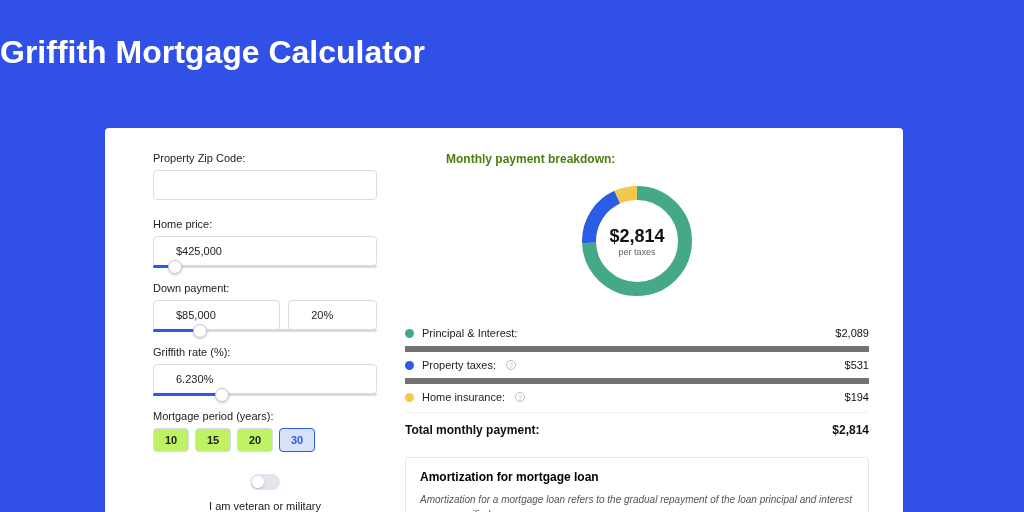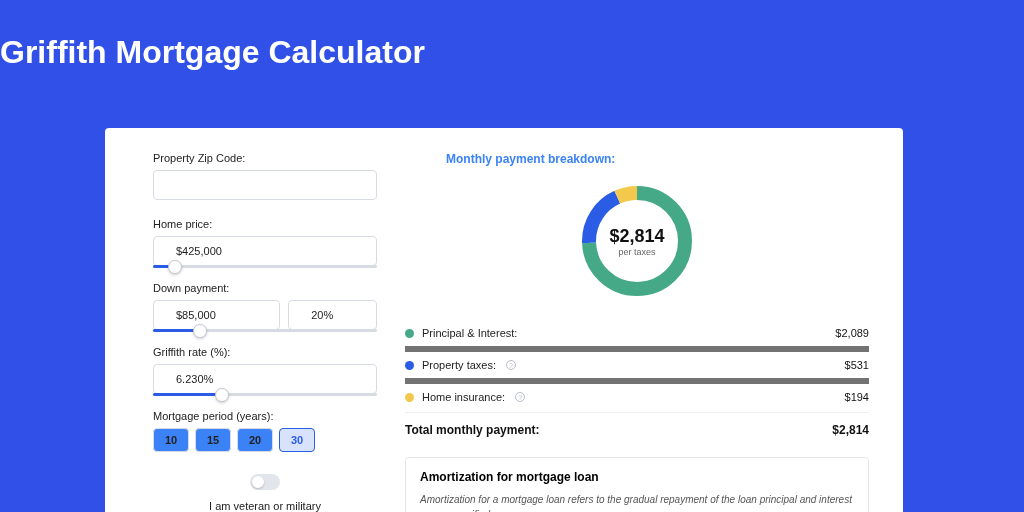--- a/index.html
+++ b/index.html
@@ -65,36 +65,36 @@
     width: 14px; height: 14px; border-radius: 50%;
     background: #fff; border: 1px solid #c3c8d4;
     box-shadow: 0 1px 3px rgba(0,0,0,0.2);
   }
   .row2 { display:flex; gap:8px; }
   .row2 .text-input:first-child { flex: 1.9; }
   .row2 .text-input:last-child { flex: 1; }
   .period-row { display:flex; gap:6px; margin-top:4px; margin-bottom: 22px;}
   .period-btn {
     width: 36px; height: 24px; border:1px solid #d7dbe3; border-radius:4px;
-    background:#3b82f6; font-size:11px; color:#222; font-weight:600;
+    background:#bef264; font-size:11px; color:#222; font-weight:600;
     display:flex; align-items:center; justify-content:center;
   }
   .period-btn.selected { background:#d9e2fb; border-color:#2a5ce6; color:#2a5ce6; }
   .toggle-row { display:flex; align-items:center; gap:10px;flex-direction:column; }
   .toggle {
     width: 30px; height: 16px; background:#e2e5ec; border-radius:10px; position:relative;
   }
   .toggle-knob {
     width:12px; height:12px; background:#fff; border-radius:50%;
     position:absolute; left:2px; top:2px; box-shadow:0 1px 2px rgba(0,0,0,0.2);
   }
   .toggle-label { font-size:11px; color:#222; }
 
   .section-title {
-    font-size: 12px; font-weight:700; color:#3b82f6; margin-bottom:14px;padding-left:41px;
+    font-size: 12px; font-weight:700; color:#4d7c0f; margin-bottom:14px;padding-left:41px;
   }
   .donut-wrap { display:flex; justify-content:center; margin-bottom:18px; }
   .donut { position:relative; width:122px; height:122px; }
   .donut svg { transform: rotate(-90deg); }
   .donut-center {
     position:absolute; inset:0; display:flex; flex-direction:column;
     align-items:center; justify-content:center;
   }
   .donut-amount { font-size:18px; font-weight:800; color:#111; }
   .donut-sub { font-size:9px; color:#666; }

